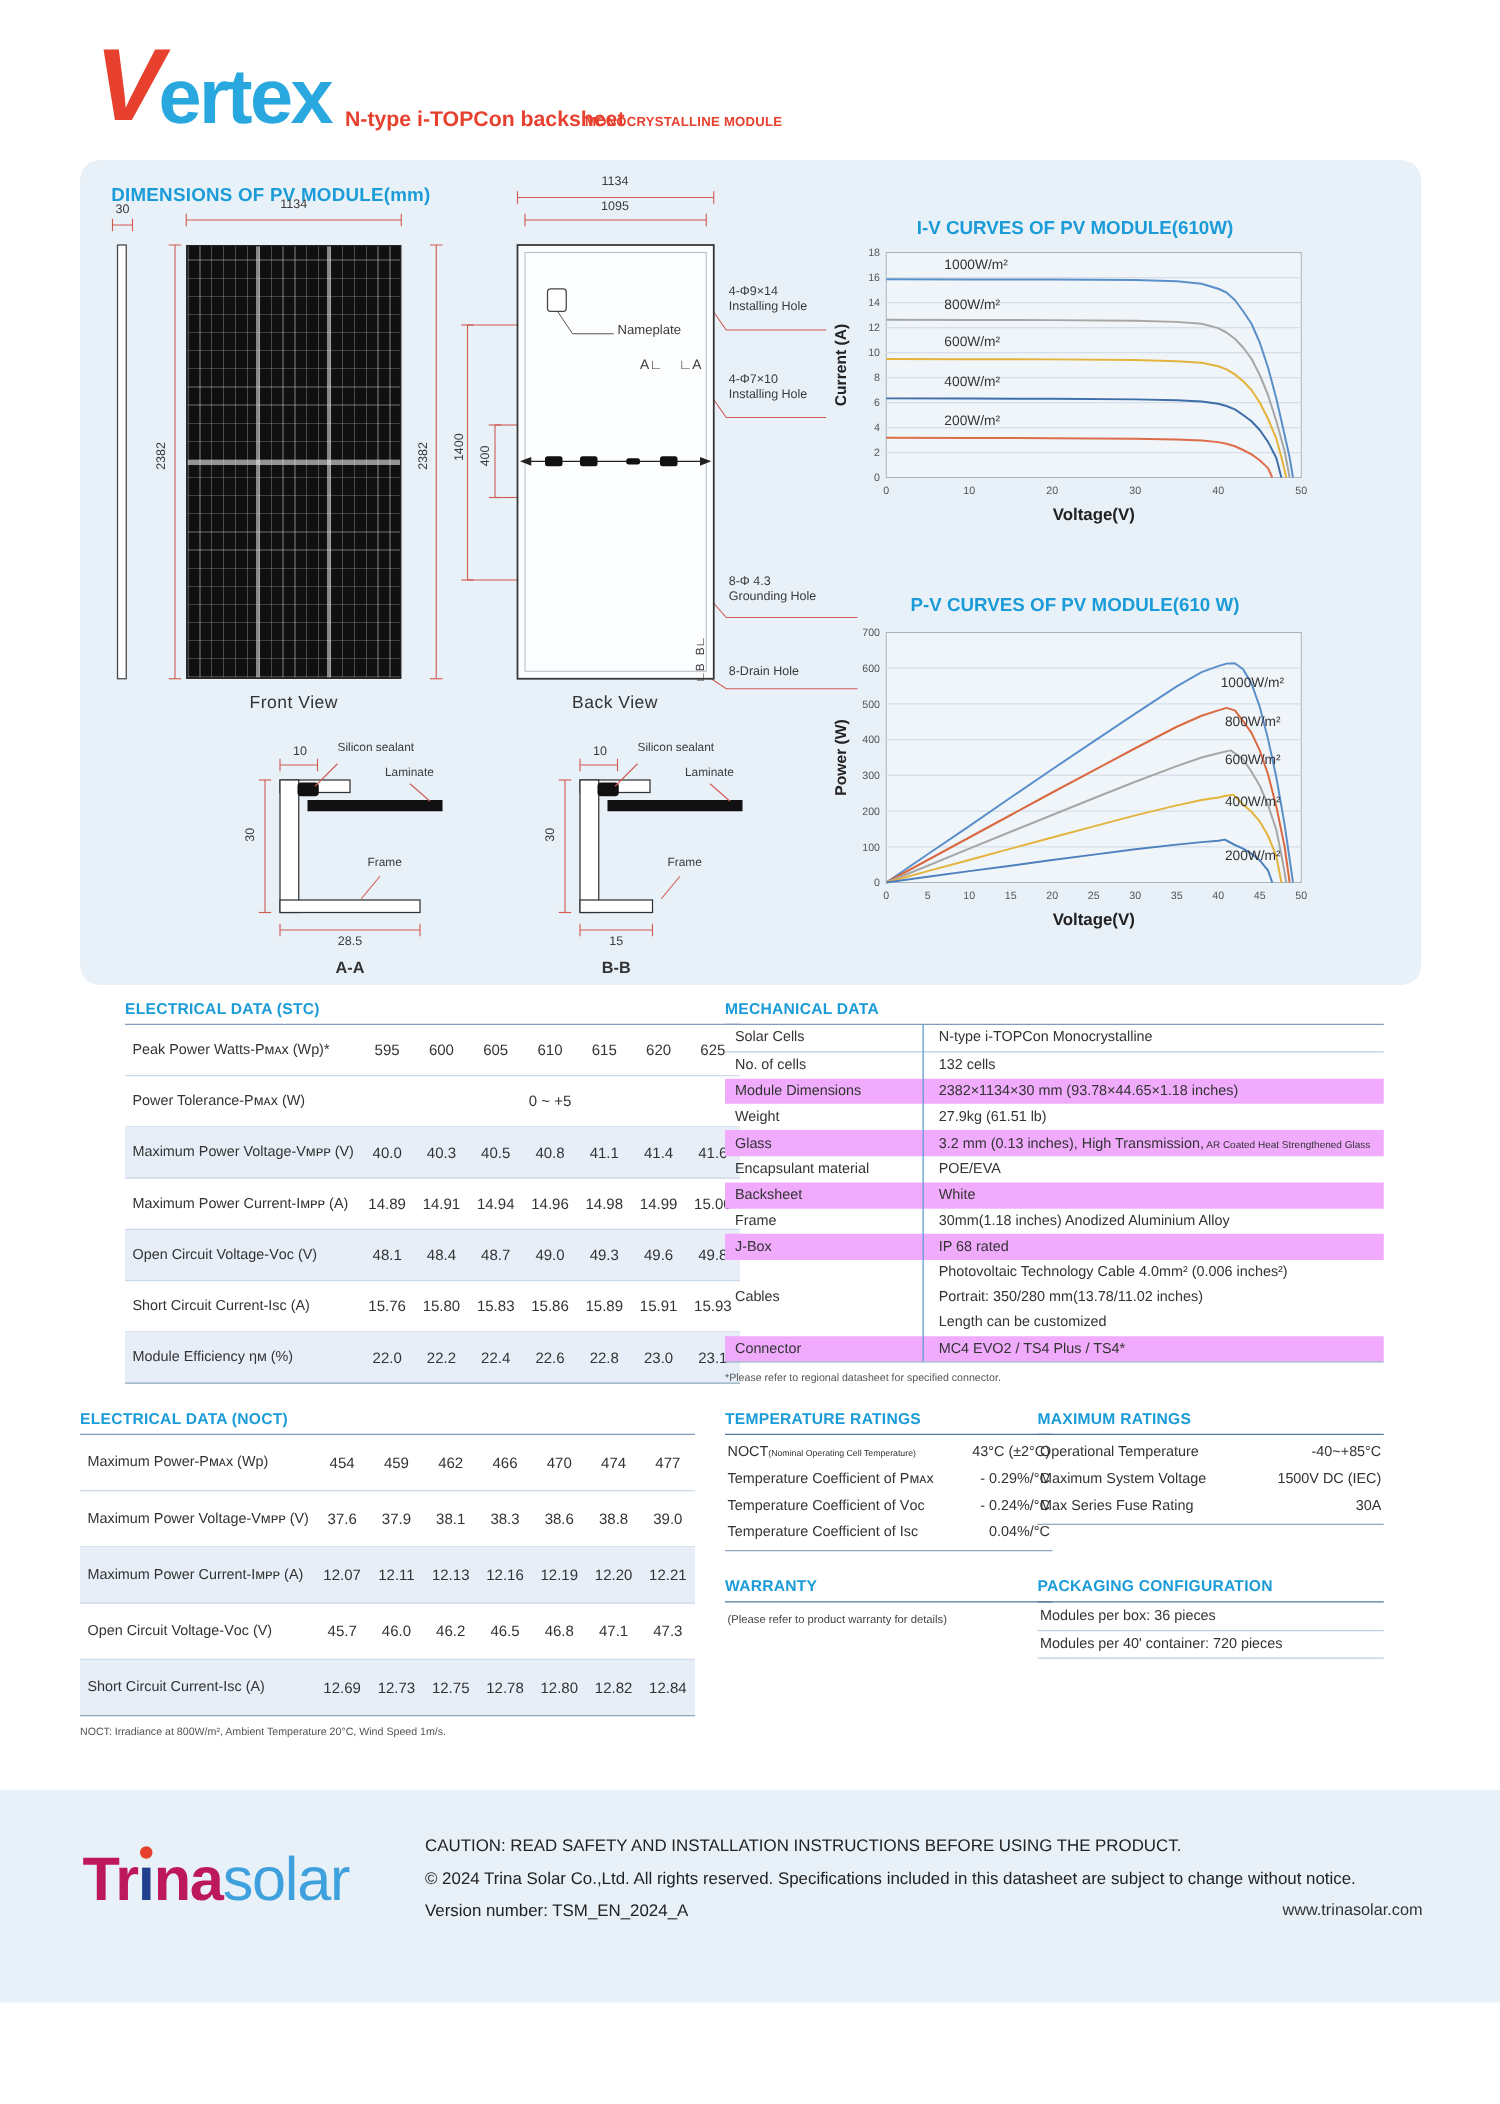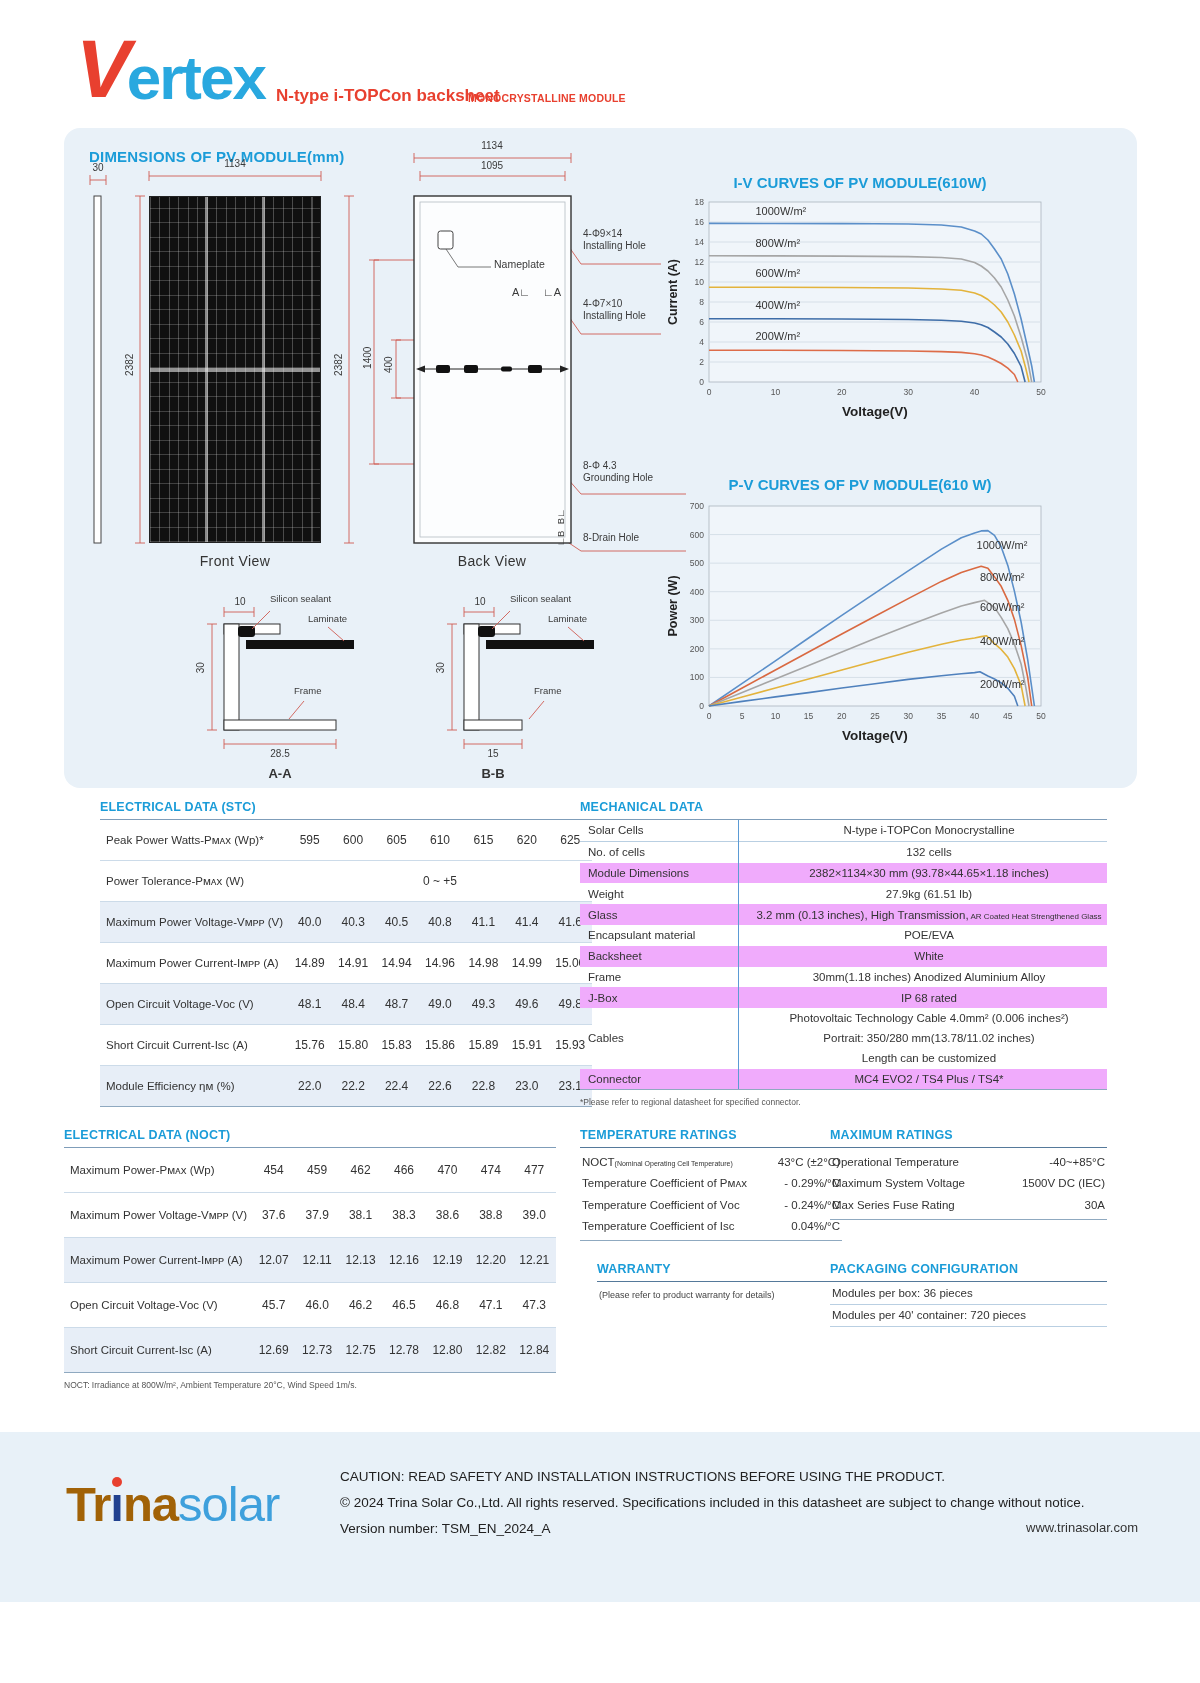--- a/index.html
+++ b/index.html
@@ -47,37 +47,37 @@
   .small-note{font-size:8.5px;color:#555;margin-top:7px;}
 
   
   .mech-rows{position:relative;border-bottom:1px solid #8fa9c0;}
   .mech-rows::before{content:"";position:absolute;left:158px;top:0;bottom:0;width:1px;background:#5b9bd5;}
   .mech-row{display:grid;grid-template-columns:158px 1fr;align-items:center;min-height:20.8px;font-size:11.5px;color:#333;}
   .mech-row.shaded{background:#f0abfc;}
   .mech-row:first-child{border-bottom:1px solid #b9cfe2;}
   .mech-key{padding-left:8px;}
   .mech-val{padding-left:13px;}
-  .mech-val .vline{line-height:1.75;text-align:center;}
+  .mech-val .vline{line-height:1.75;}
   .vsmall{font-size:8px;}
 
   
   .kv-rows{border-bottom:1px solid #8fa9c0;padding:3px 0;}
   .kv-row{display:flex;justify-content:space-between;align-items:center;min-height:21.5px;font-size:11.5px;color:#333;padding:0 2px;}
   .kv-key .ksmall{font-size:7px;}
   .kv-val{white-space:nowrap;}
 
   
   .line-item{min-height:21.5px;display:flex;align-items:center;border-bottom:1px solid #b9cfe2;font-size:11.5px;color:#333;padding-left:2px;}
   .list-note{font-size:9px;color:#444;margin-top:8px;padding-left:2px;}
 
   
   .footer{position:absolute;left:0;top:1432px;width:1200px;height:170px;background:#e8f1f8;}
   .footer-logo{position:absolute;left:66px;top:44px;font-size:49px;letter-spacing:-1px;display:flex;align-items:baseline;}
-  .flogo-b{font-weight:bold;color:#a16207;}
+  .flogo-b{font-weight:bold;color:#be185d;}
   .flogo-i{font-weight:bold;color:#21418f;position:relative;}
   .flogo-dot{position:absolute;left:50%;transform:translateX(-50%);top:1px;width:10px;height:10px;border-radius:50%;background:#e8402f;}
   .flogo-solar{font-weight:normal;color:#3ea0dc;}
   .footer-text{position:absolute;left:340px;top:32px;font-size:13.5px;color:#222;line-height:26px;}
   .footer-site{position:absolute;right:62px;top:88px;font-size:13px;color:#333;}
 </style>
 </head>
 <body>
 
 <div class="page">
@@ -553,21 +553,21 @@
           <div class="kv-key">Maximum System Voltage</div>
           <div class="kv-val">1500V DC (IEC)</div>
         </div>
         <div class="kv-row">
           <div class="kv-key">Max Series Fuse Rating</div>
           <div class="kv-val">30A</div>
         </div>
       </div>
   </div>
 
-  <div class="sec" style="left:580px;top:1262px;width:262px;margin-left:17px;">
+  <div class="sec" style="left:580px;top:1262px;width:262px;">
     <div class="sec-head" style="border-color:#55799a;">WARRANTY</div>
     <div class="list-note">(Please refer to product warranty for details)</div>
   </div>
 
   <div class="sec" style="left:830px;top:1262px;width:277px;">
     <div class="sec-head" style="border-color:#55799a;">PACKAGING CONFIGURATION</div>
     <div>
         <div class="line-item">Modules per box: 36 pieces</div>
         <div class="line-item">Modules per 40' container: 720 pieces</div>
       </div>

